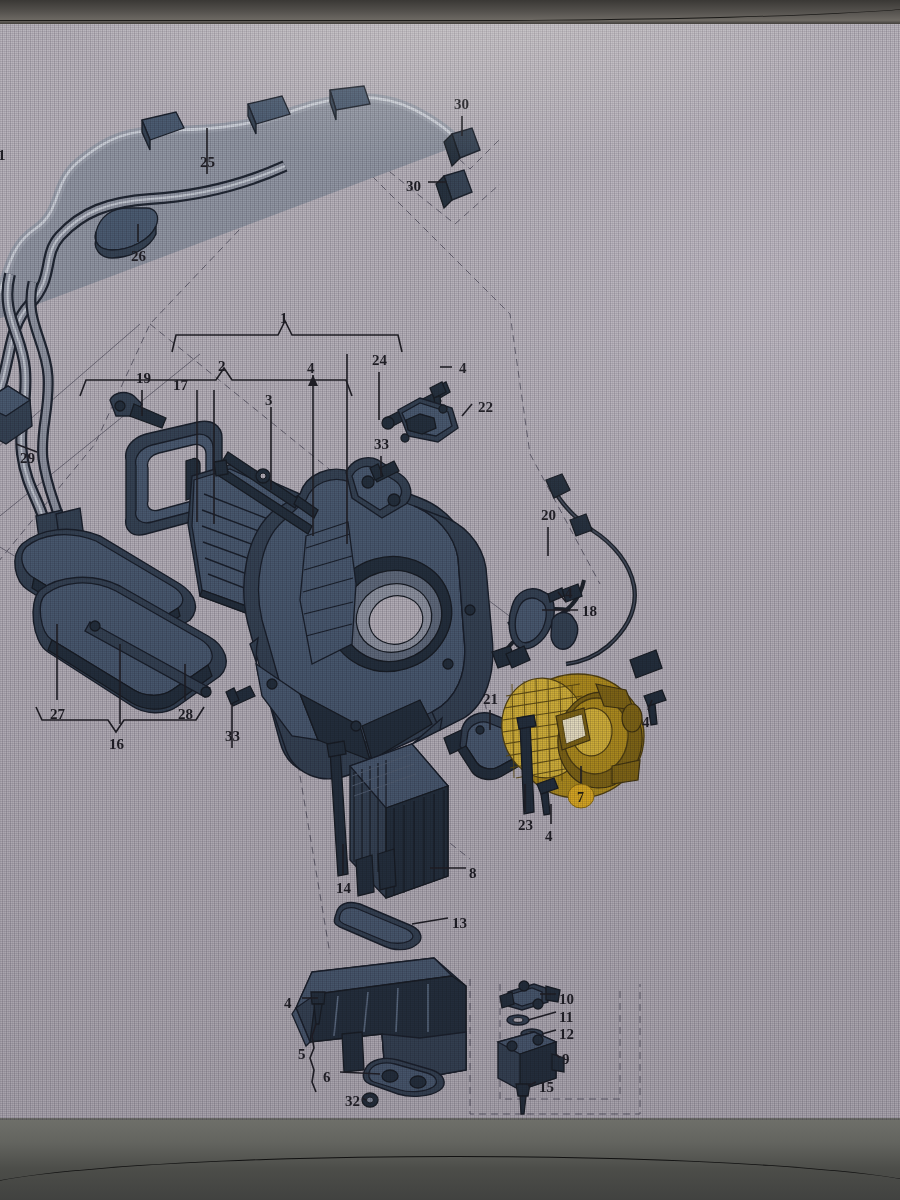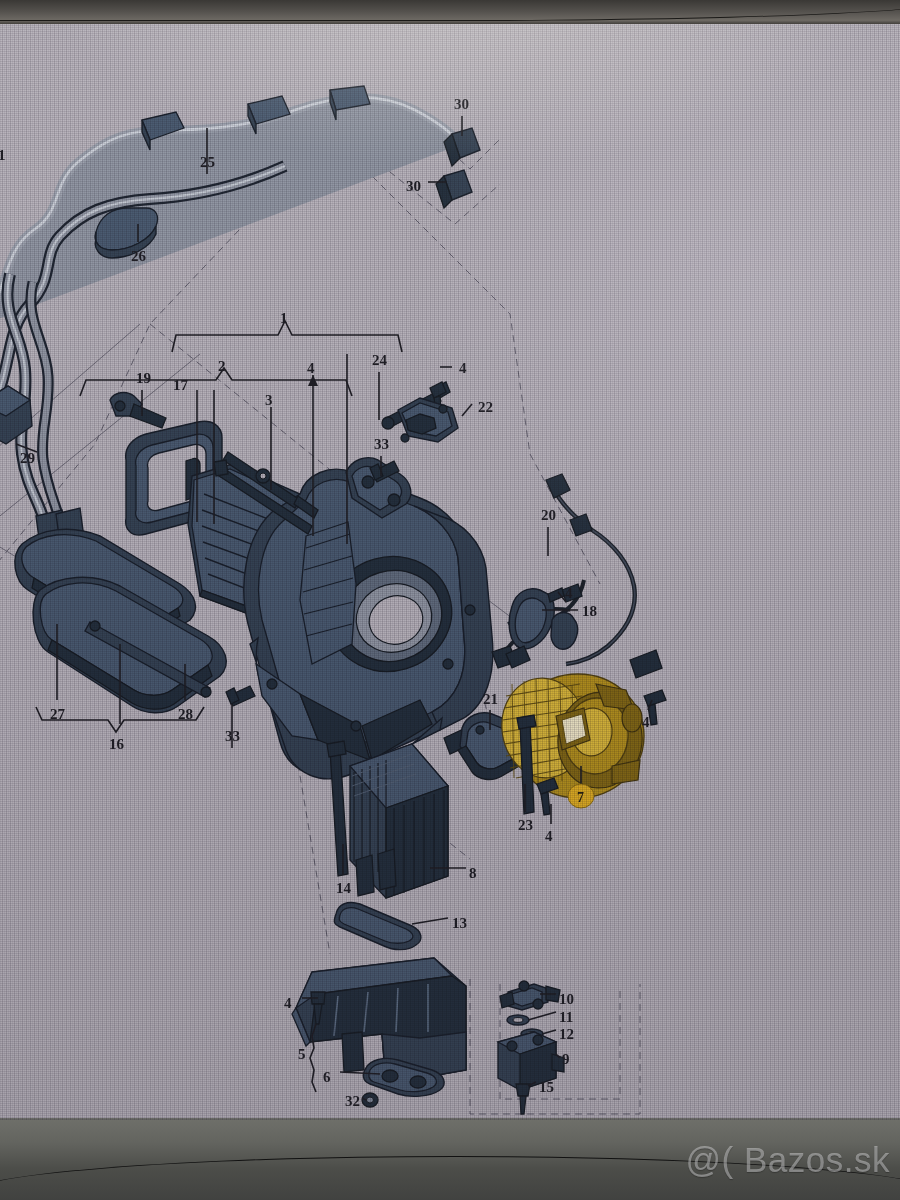--- a/index.html
+++ b/index.html
@@ -569,15 +569,14 @@
 
     </svg>
     </div>
 
     <div class="moire"></div>
     <div class="glare"></div>
   </div>
 
   <div class="bezel-bottom"></div>
 
-  <div class="wm">@( Bazos.sk</div>
 
 </div>
 
 </body></html>

